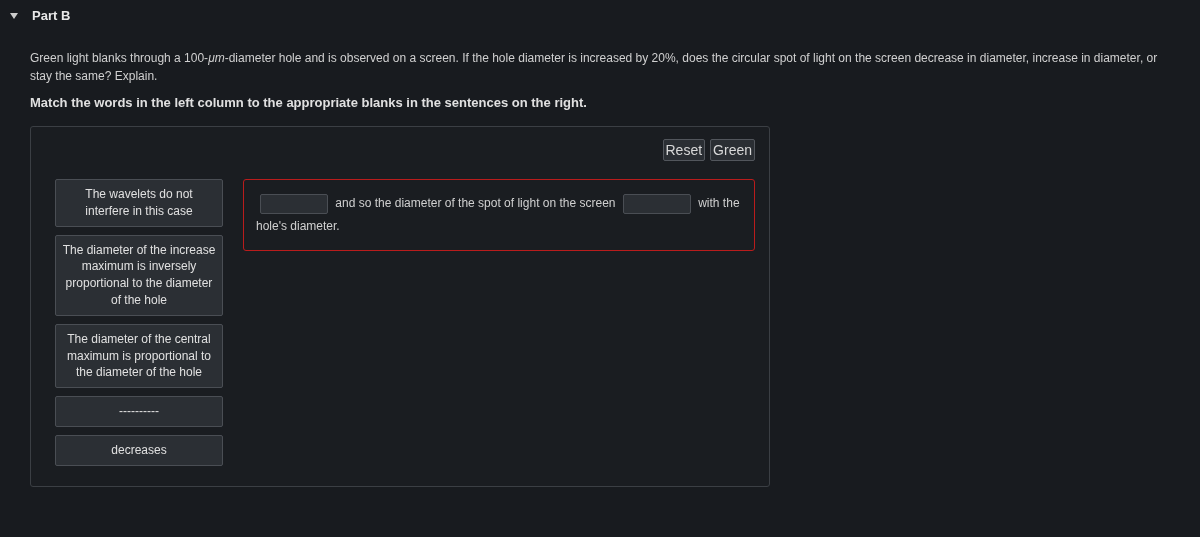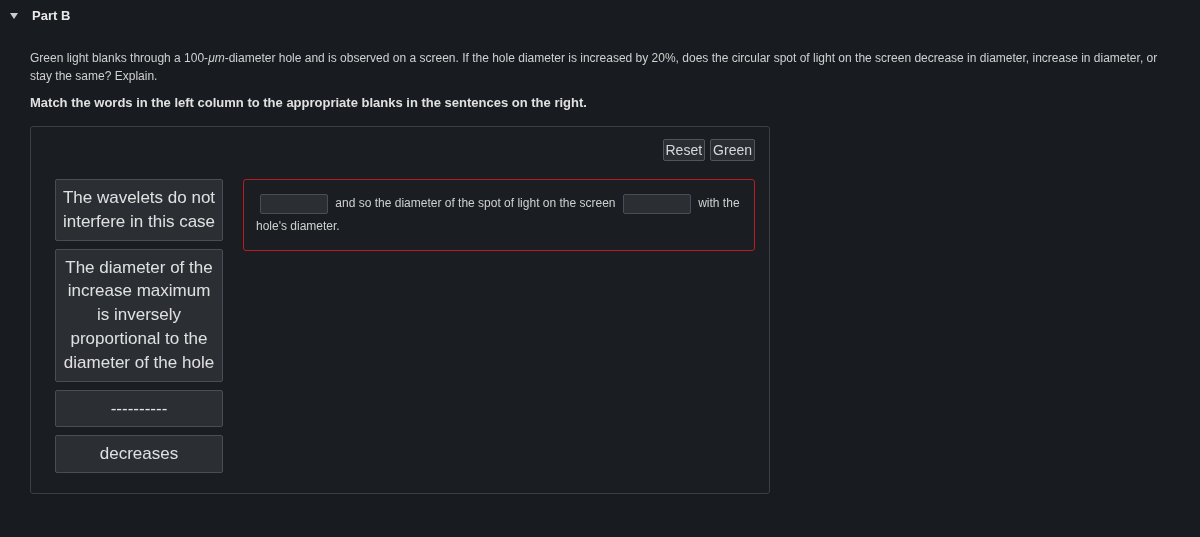--- a/index.html
+++ b/index.html
@@ -78,21 +78,21 @@
     flex-direction: column;
     gap: 8px;
     margin-left: 10px;
   }
   .draggable {
     background: #2b2f34;
     border: 1px solid #4a4e54;
     border-radius: 2px;
     text-align: center;
     padding: 6px 6px;
-    font-size: 17px;
+    font-size: 12px;
     line-height: 1.4;
     color: #e0e0e0;
     cursor: move;
     min-height: 22px;
     display: flex;
     align-items: center;
     justify-content: center;
   }
   .right-col {
     flex: 1;
@@ -134,20 +134,21 @@
   <div class="panel-toolbar">
     <button class="btn">Reset</button>
     <button class="btn">Green</button>
   </div>
 
   <div class="panel-body">
 
     <div class="left-col">
       <div class="draggable">The wavelets do not interfere in this case</div>
       <div class="draggable">The diameter of the increase maximum is inversely proportional to the diameter of the hole</div>
+      <div class="draggable">The diameter of the central maximum is proportional to the diameter of the hole</div>
       <div class="draggable">----------</div>
       <div class="draggable">decreases</div>
 
     </div>
 
     <div class="right-col">
       <span class="blank"></span><span> and so the diameter of the spot of light on the screen </span><span class="blank"></span><span> with the hole's diameter.</span>
     </div>
 
   </div>

